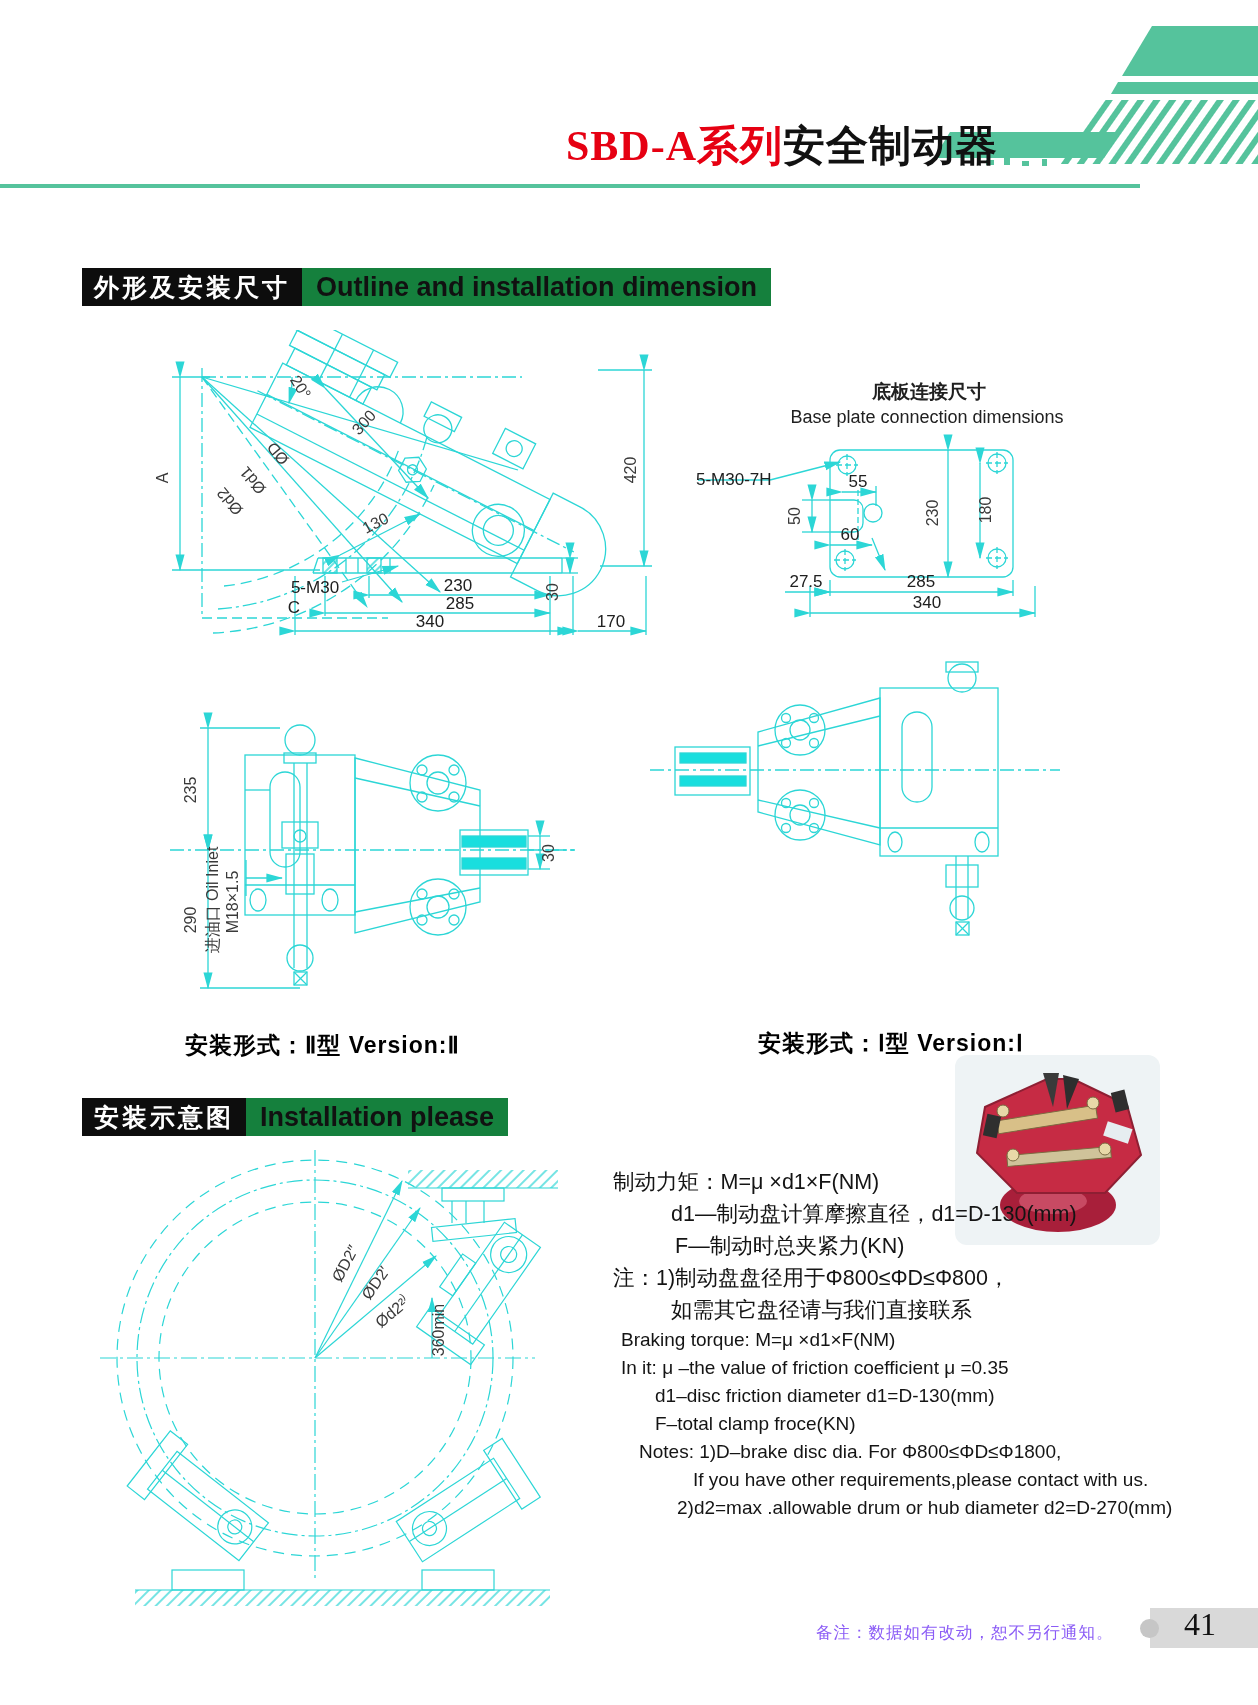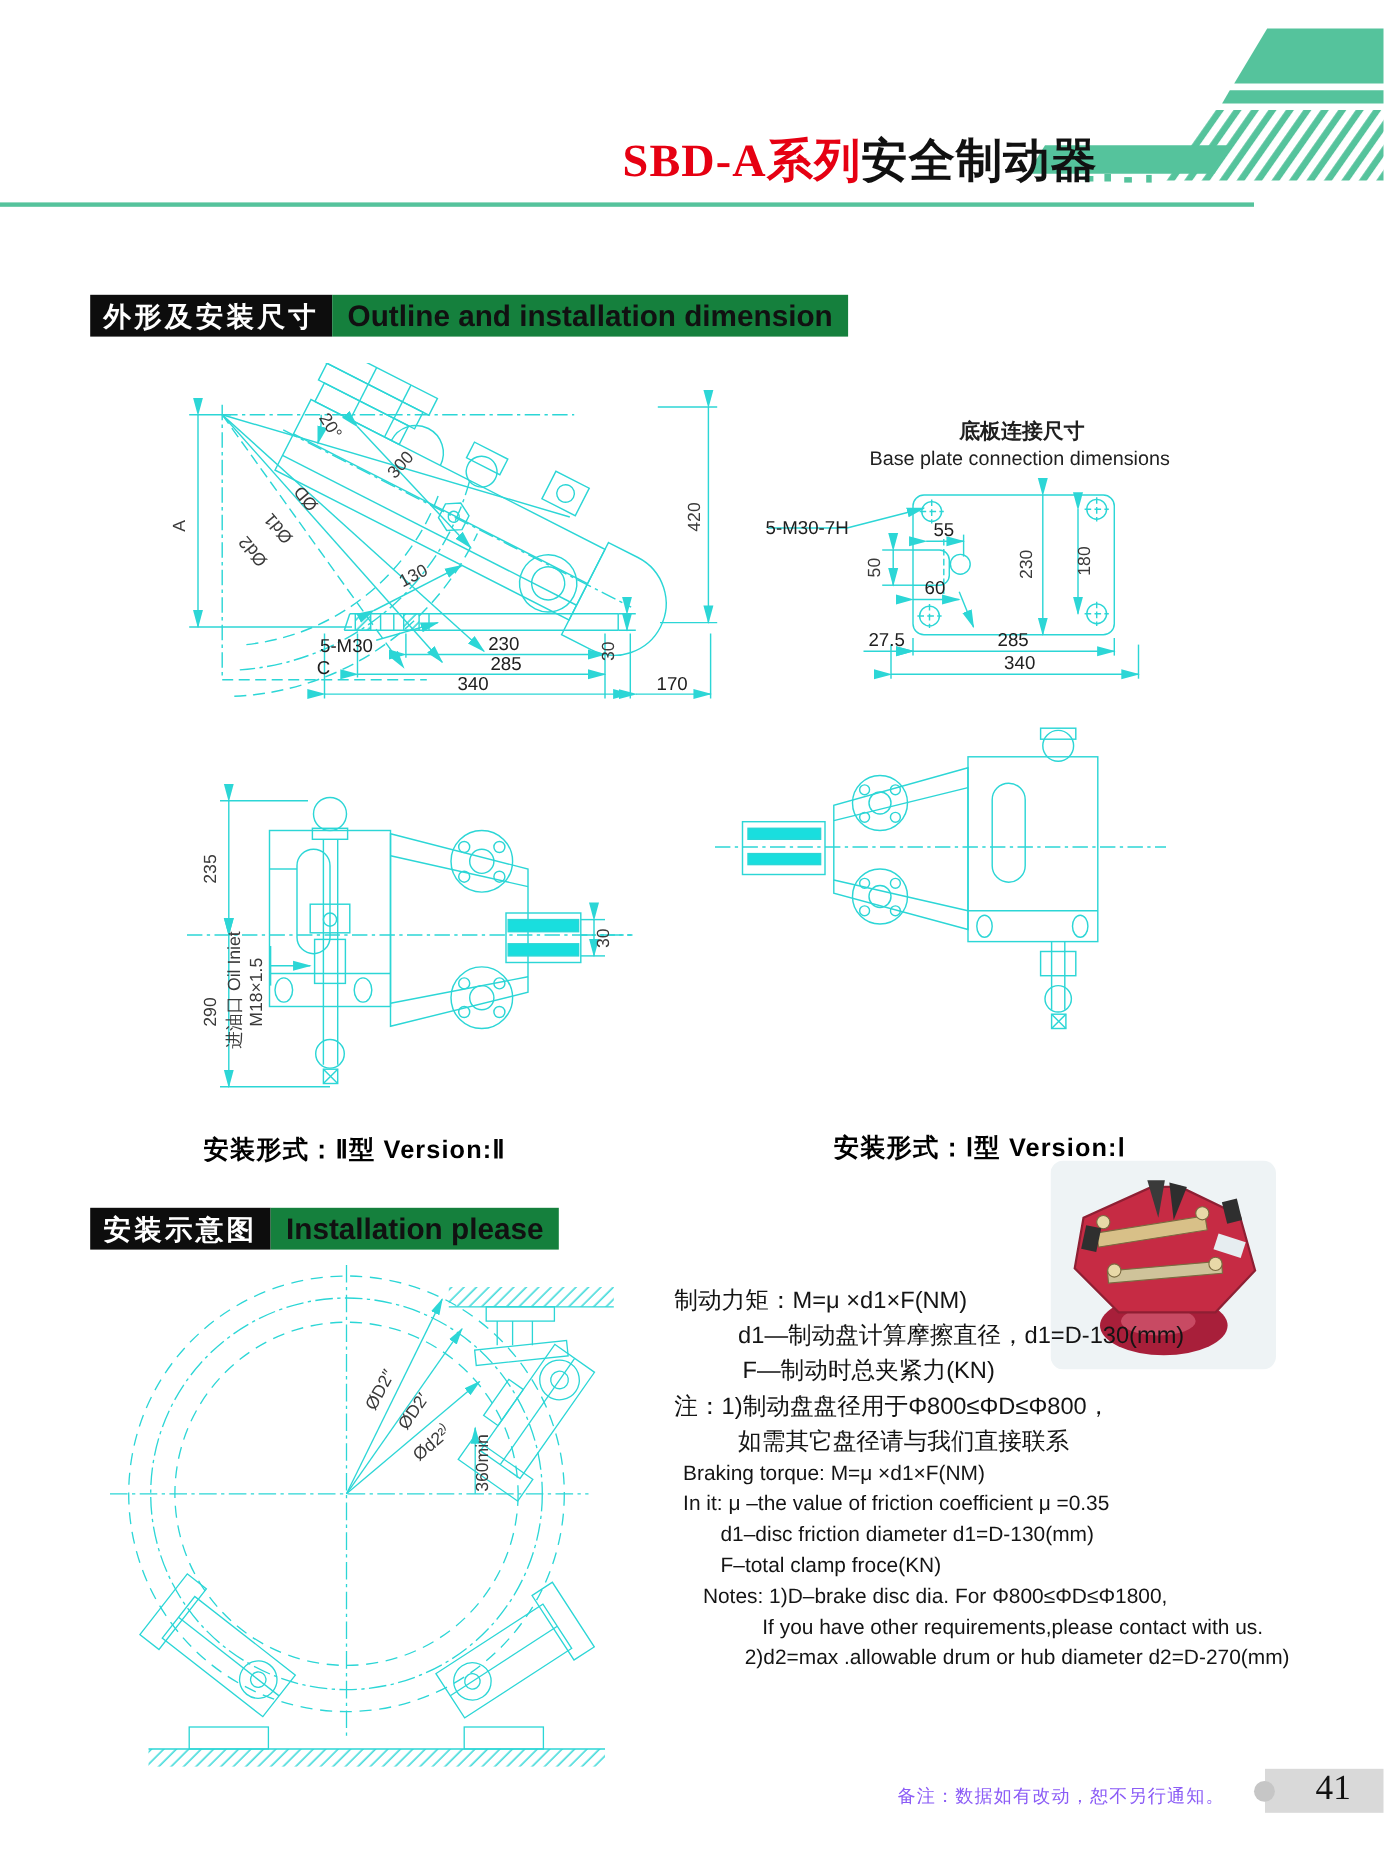--- a/index.html
+++ b/index.html
@@ -25,21 +25,21 @@
   .zhl{font-size:21.5px;height:32px;line-height:32px;font-weight:500;}
   .enl{font-size:19px;height:28px;line-height:28px;font-weight:400;}
   
   text.dim{font-family:"Liberation Sans",sans-serif;font-size:16px;fill:#3a3a3a;}
   text.dimb{font-family:"Liberation Sans",sans-serif;font-size:17px;fill:#202020;}
   svg{display:block;}
   
   #footnote{top:1622px;left:795px;font-size:16.5px;color:#8b5cf6;letter-spacing:1px;margin-left:21px;}
   #pagebadge{top:1608px;left:1150px;width:108px;height:40px;background:#d9d9d9;}
   #pagecircle{top:1619px;left:1140px;width:19px;height:19px;border-radius:50%;background:#c6c6c6;}
-  #pagenum{top:1606px;left:1184px;font-family:"Liberation Serif",serif;font-size:32px;color:#111;margin-left:12px;}
+  #pagenum{top:1606px;left:1184px;font-family:"Liberation Serif",serif;font-size:32px;color:#111;}
 </style>
 </head>
 <body>
 
 <div id="page">
 
   <svg class="abs" style="top:0;left:0" width="1258" height="200">
     <defs>
       <pattern id="gs" width="13" height="13" patternUnits="userSpaceOnUse" patternTransform="rotate(35)">
         <line x1="4" y1="0" x2="4" y2="13" stroke="#55c39c" stroke-width="6"></line>

